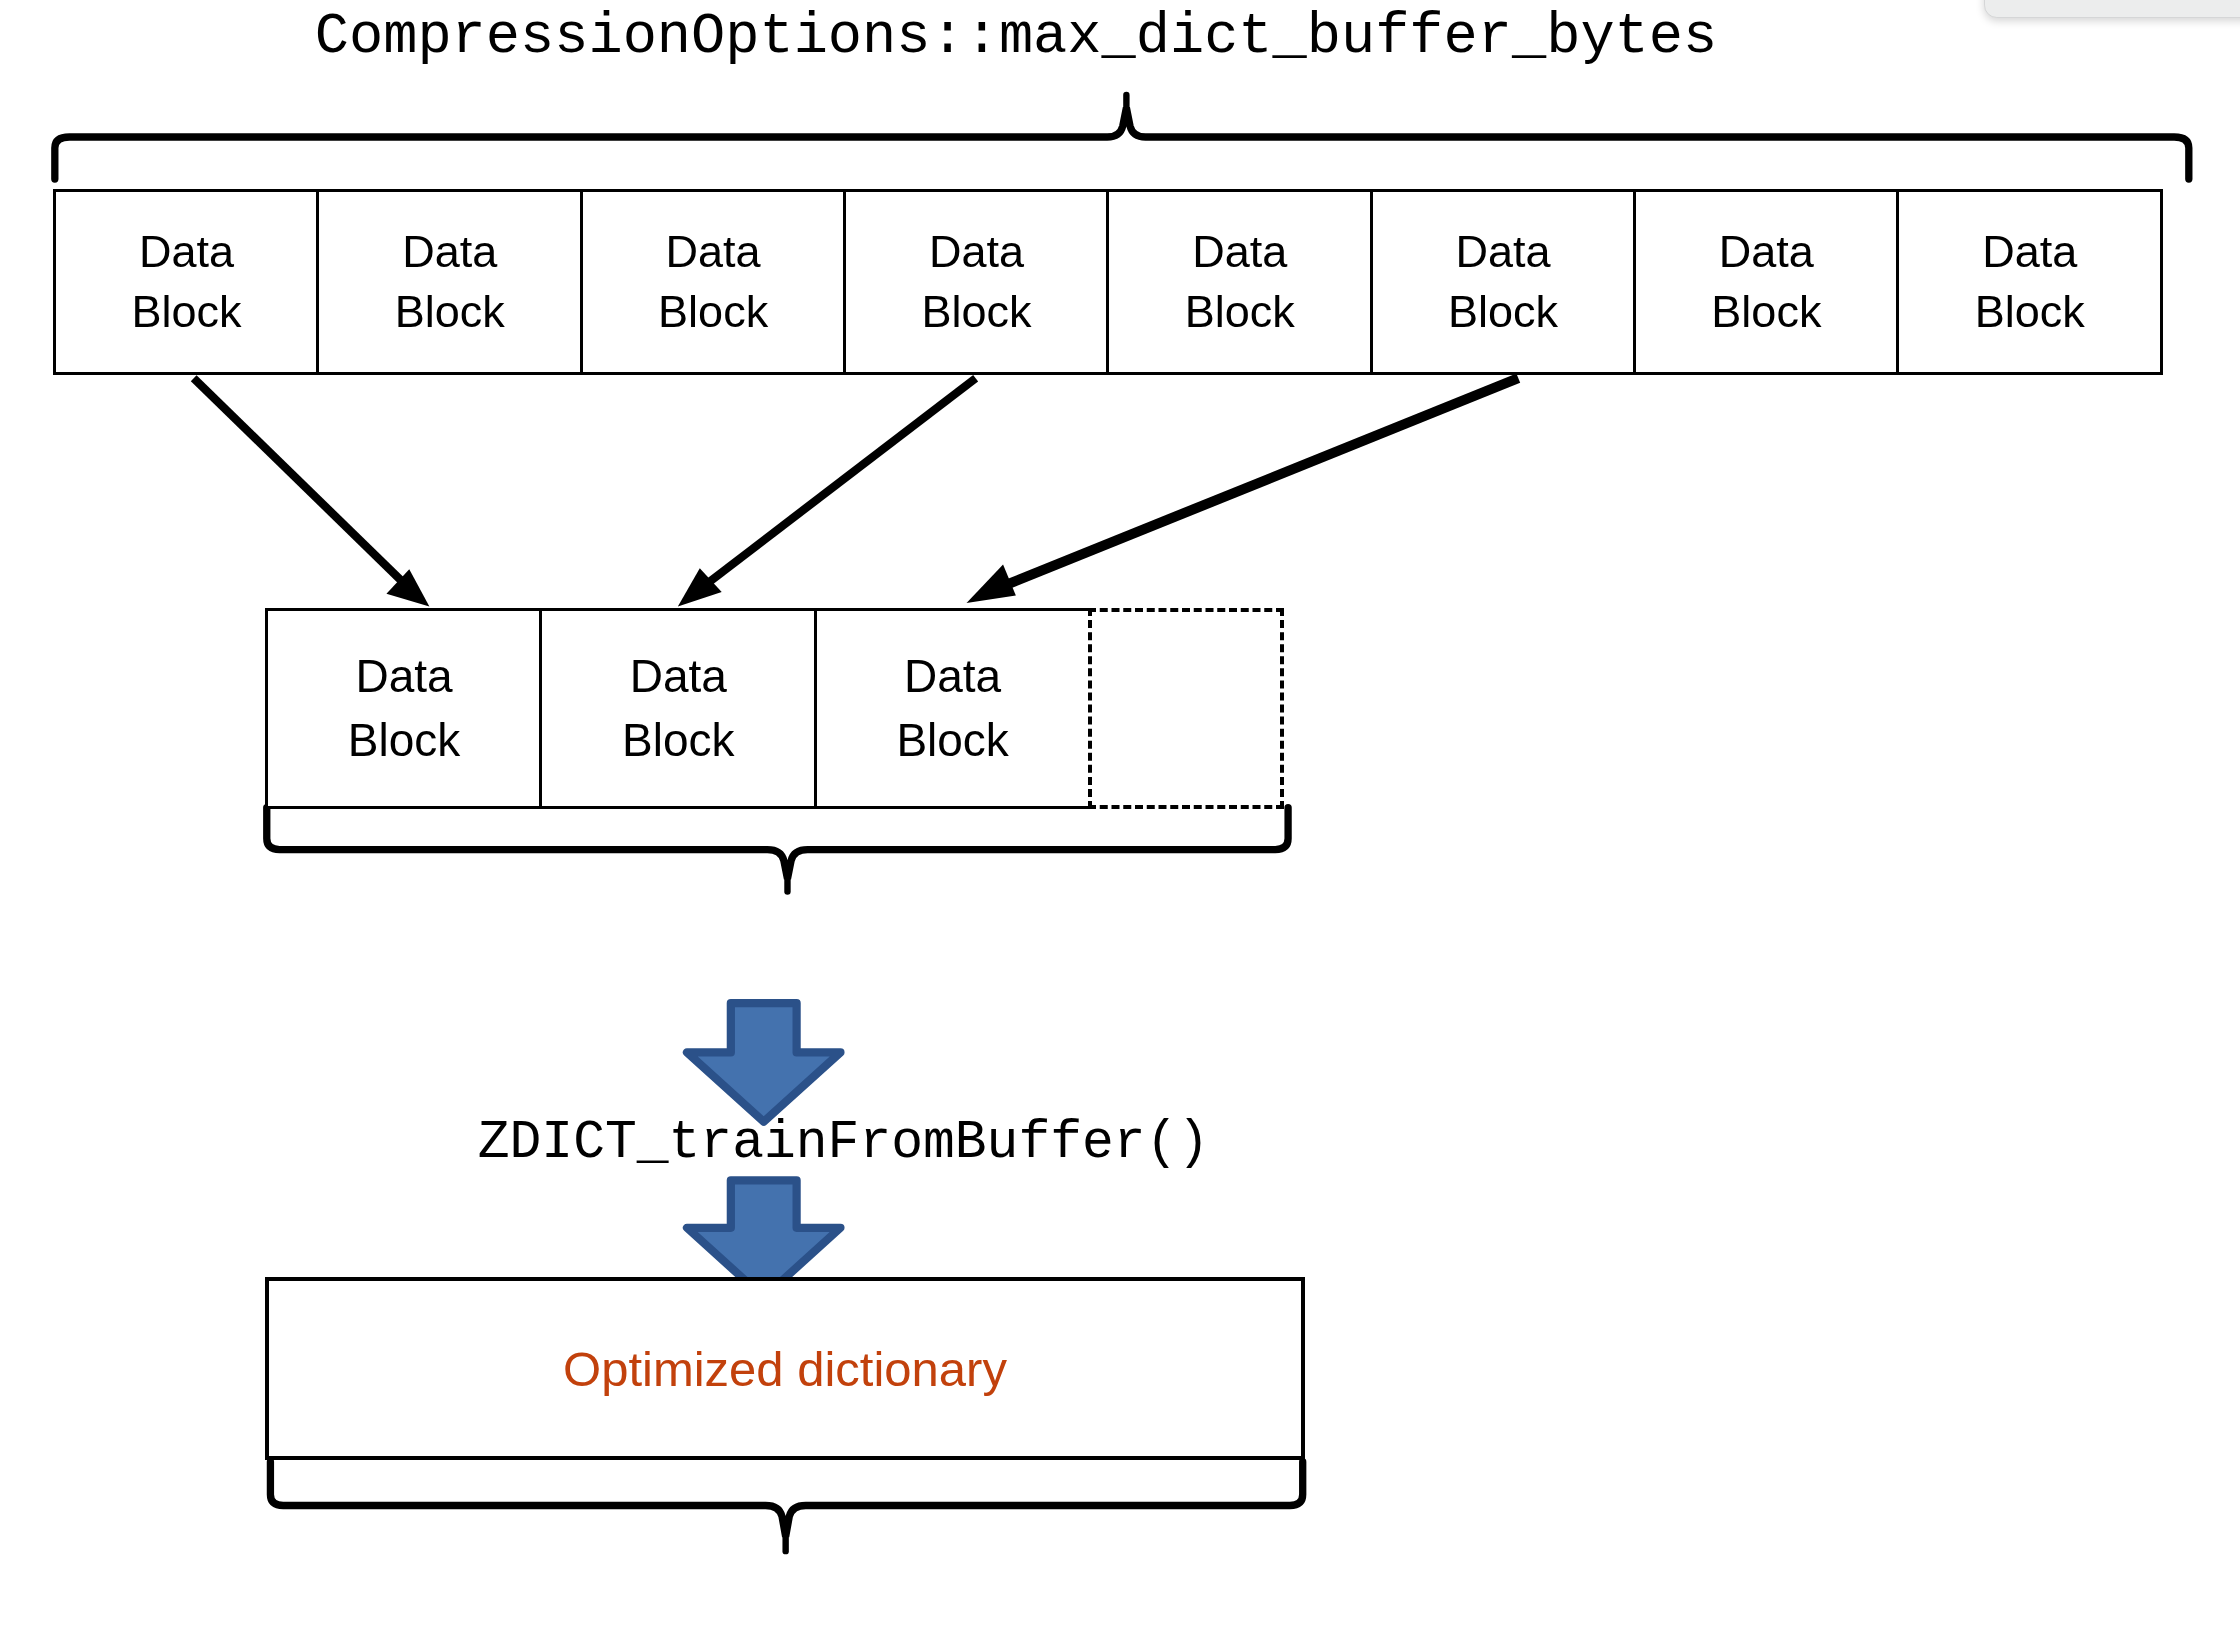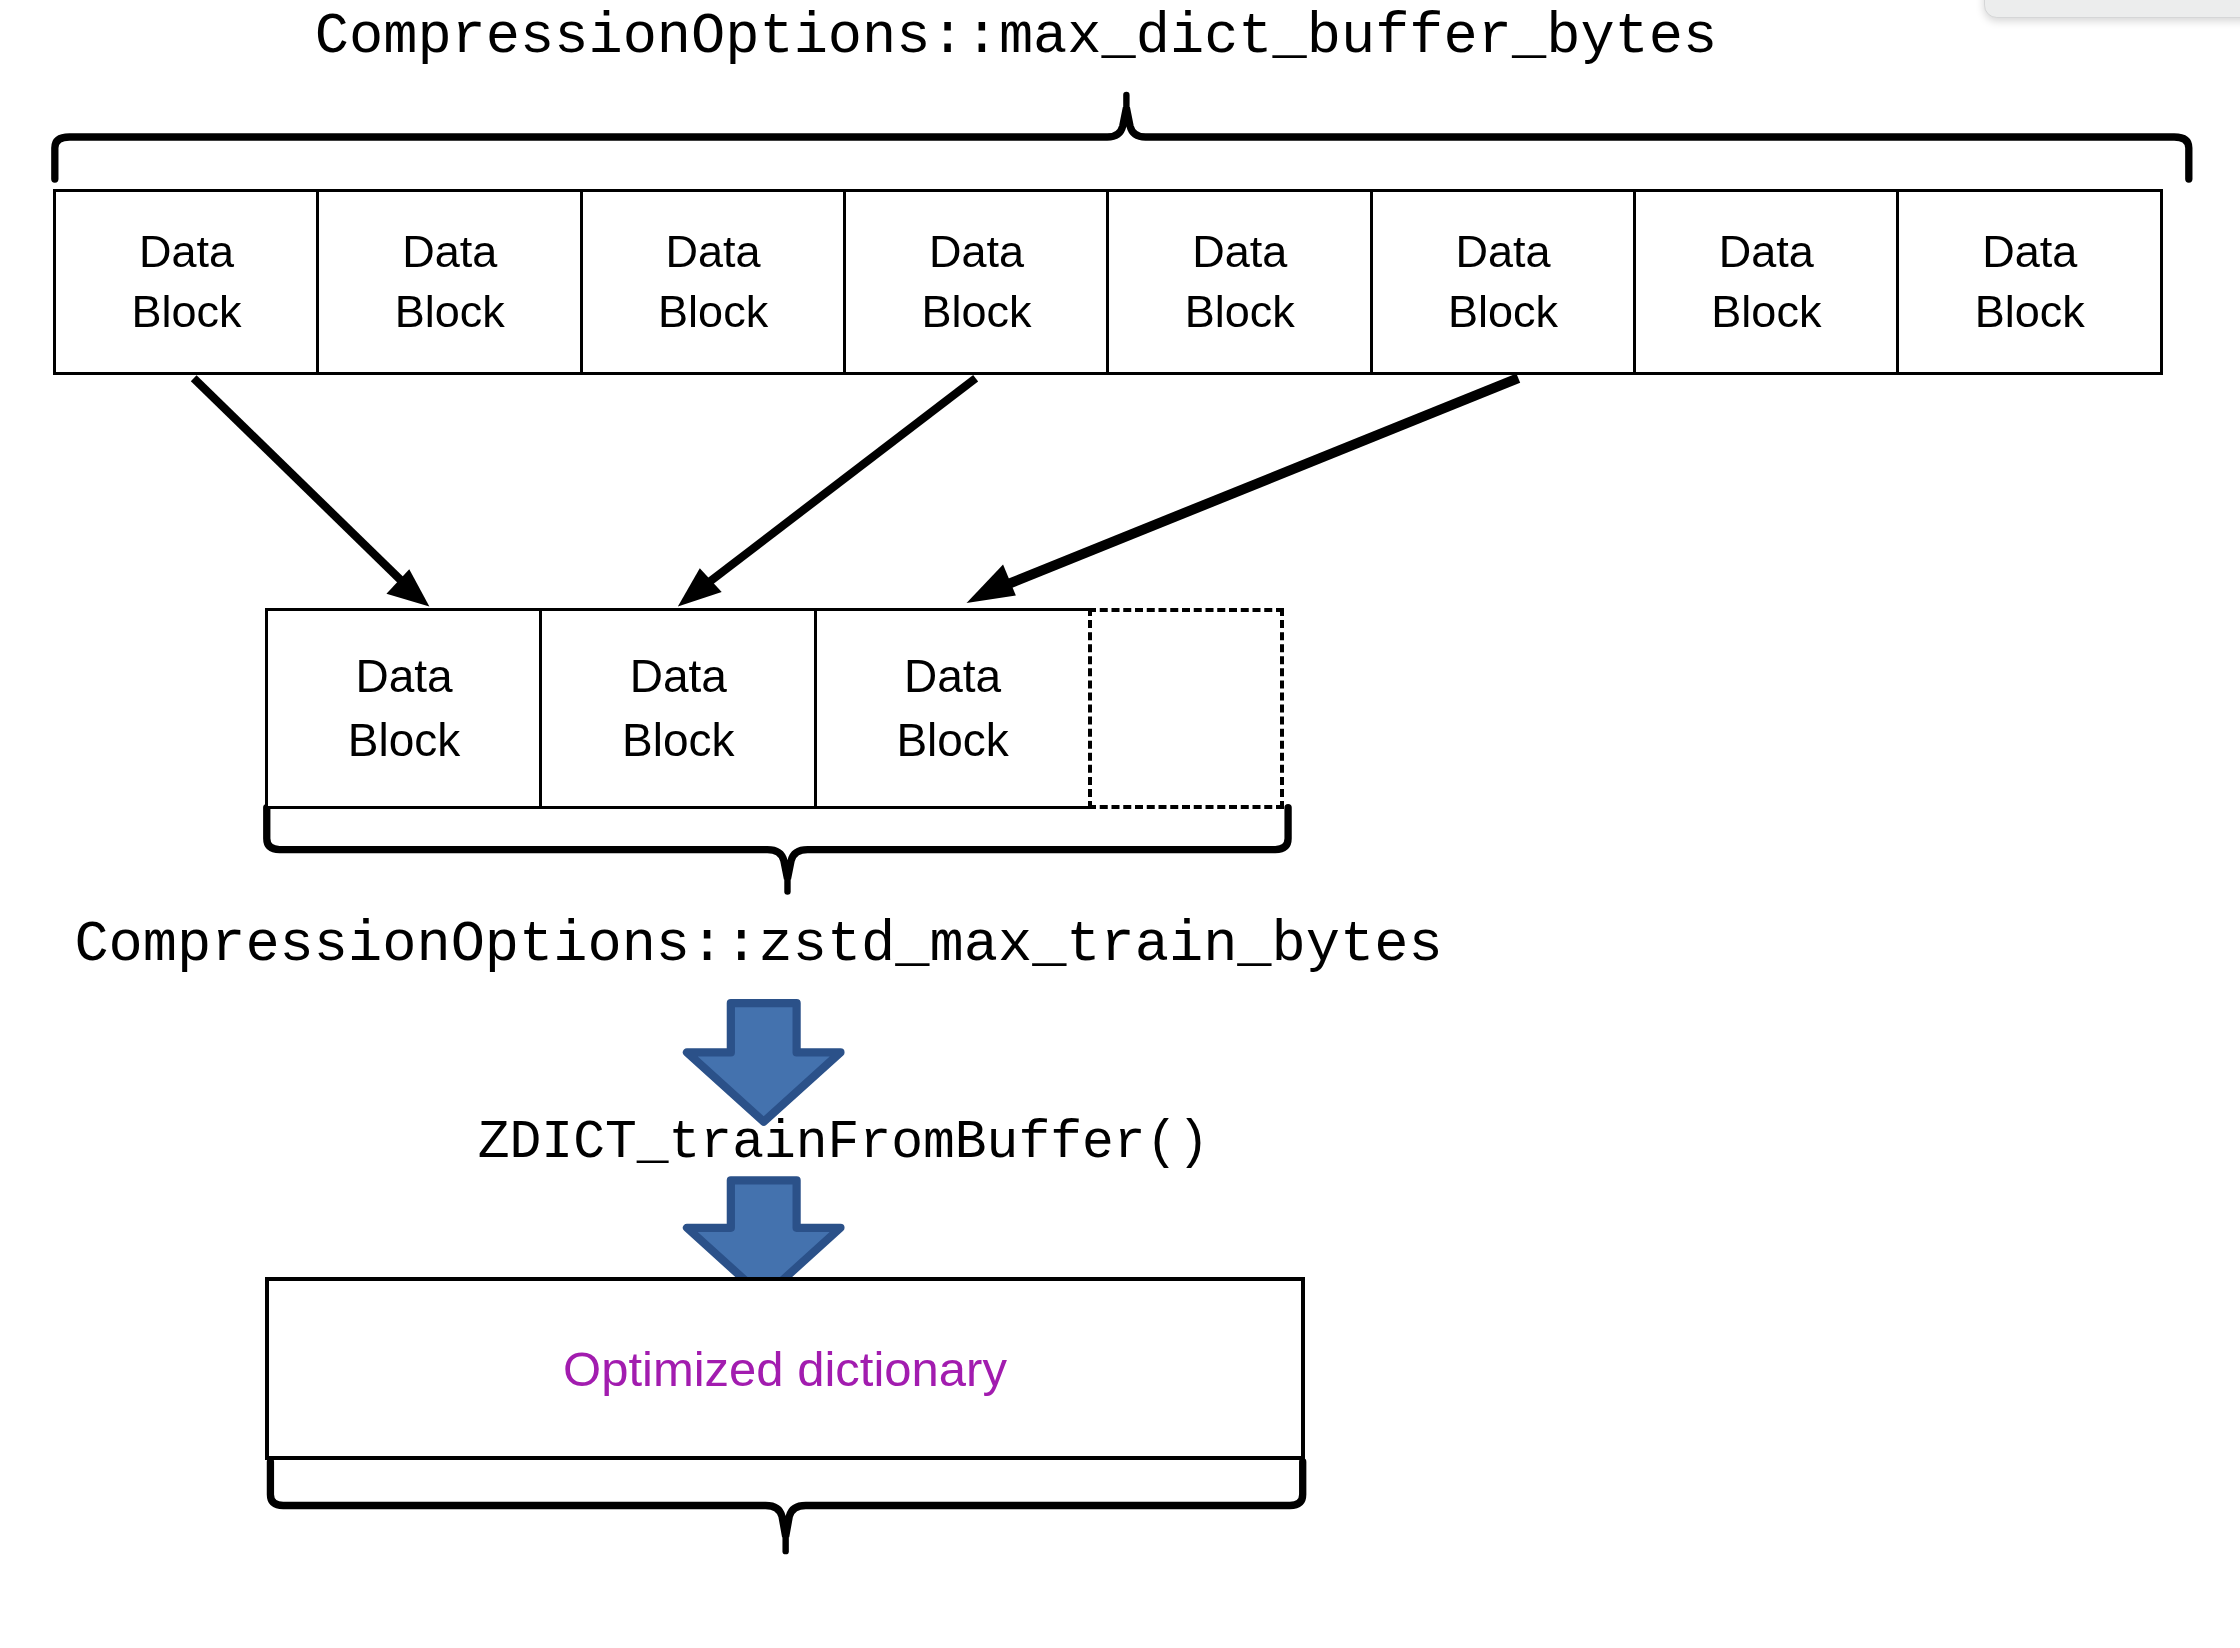--- a/index.html
+++ b/index.html
@@ -77,21 +77,21 @@
     width: 1040px;
     height: 183px;
     box-sizing: border-box;
     border: 4.6px solid #000000;
     background: #ffffff;
     display: flex;
     align-items: center;
     justify-content: center;
     font-family: "Liberation Sans", sans-serif;
     font-size: 49px;
-    color: #a21caf;
+    color: #c2410c;
   }
 
   #popup-corner {
     position: absolute;
     right: -20px;
     top: -55px;
     width: 274px;
     height: 71px;
     background: #eceded;
     border-radius: 12.8px;
@@ -195,21 +195,20 @@
     <div class="blk">
       <span class="ln">Data</span>
       <span class="ln">Block</span>
     </div>
     <div class="blk dashed">
       <span class="ln"></span>
       <span class="ln"></span>
     </div>
   </div>
 
-  <div class="lbl lbl-mid">CompressionOptions::zstd_max_train_bytes</div>
 
   <div class="lbl lbl-fn">ZDICT_trainFromBuffer()</div>
 
   <div id="dict-box">
     <span>Optimized dictionary</span>
   </div>
 
 
 </div>
 

